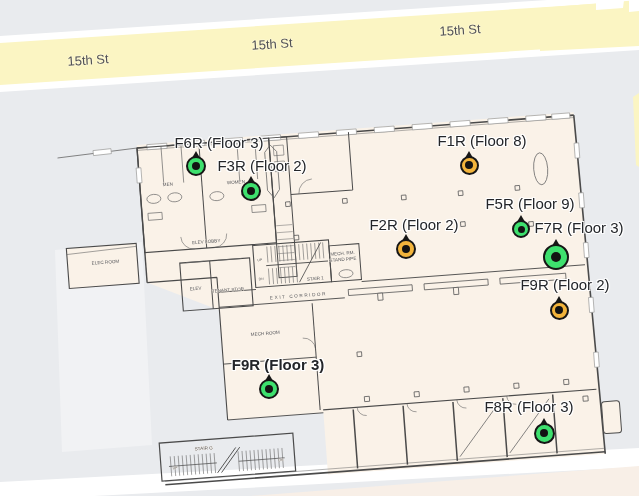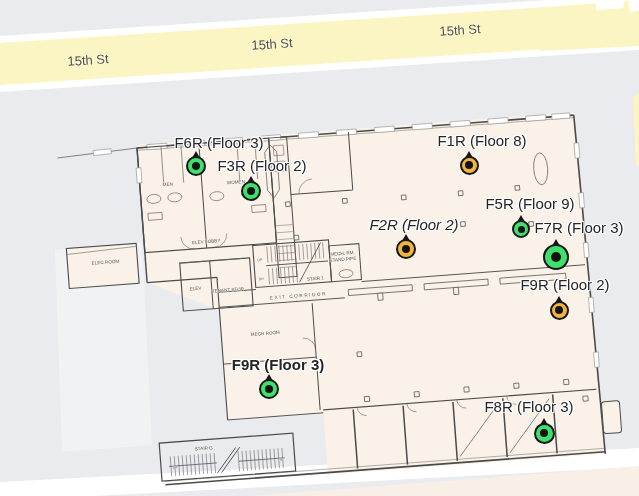--- a/index.html
+++ b/index.html
@@ -232,21 +232,21 @@
       <div class="marker-label" style="left: 262px; top: 157px; text-align: right;">F3R (Floor 2)</div>
       <div class="marker" style="width: 19px; height: 19px; left: 459.5px; top: 155.5px; background: rgb(242, 180, 60); border-color: rgb(22, 22, 22);">
         <div class="nub"></div>
         <div class="core" style="width: 8px; height: 8px;"></div>
       </div>
       <div class="marker-label" style="left: 482px; top: 132px;">F1R (Floor 8)</div>
       <div class="marker" style="width: 20px; height: 20px; left: 396px; top: 239px; background: rgb(242, 180, 60); border-color: rgb(22, 22, 22);">
         <div class="nub"></div>
         <div class="core" style="width: 8px; height: 8px;"></div>
       </div>
-      <div class="marker-label" style="left: 414px; top: 216px; font-style: italic;">F2R (Floor 2)</div>
+      <div class="marker-label" style="left: 414px; top: 216px;">F2R (Floor 2)</div>
       <div class="marker" style="width: 18px; height: 18px; left: 512px; top: 220px; background: rgb(62, 224, 110); border-color: rgb(22, 22, 22);">
         <div class="nub"></div>
         <div class="core" style="width: 7px; height: 7px;"></div>
       </div>
       <div class="marker-label" style="left: 530px; top: 195px;">F5R (Floor 9)</div>
       <div class="marker" style="width: 26px; height: 26px; left: 543px; top: 244px; background: rgb(62, 224, 110); border-color: rgb(22, 22, 22);">
         <div class="nub"></div>
         <div class="core" style="width: 10px; height: 10px;"></div>
       </div>
       <div class="marker-label" style="left: 565px; top: 219px; padding-left: 28px;">F7R (Floor 3)</div>

